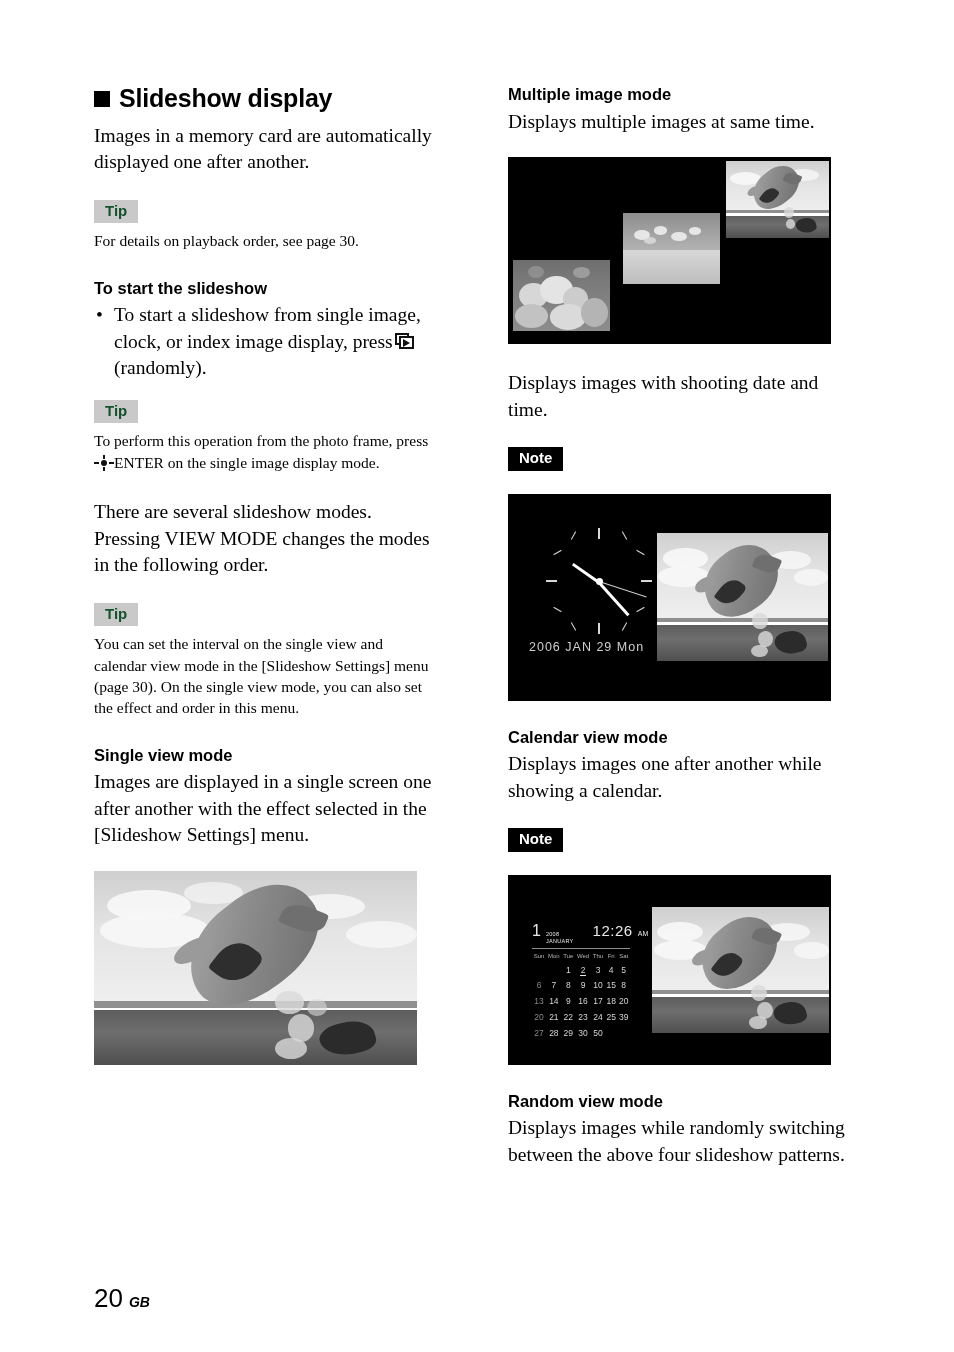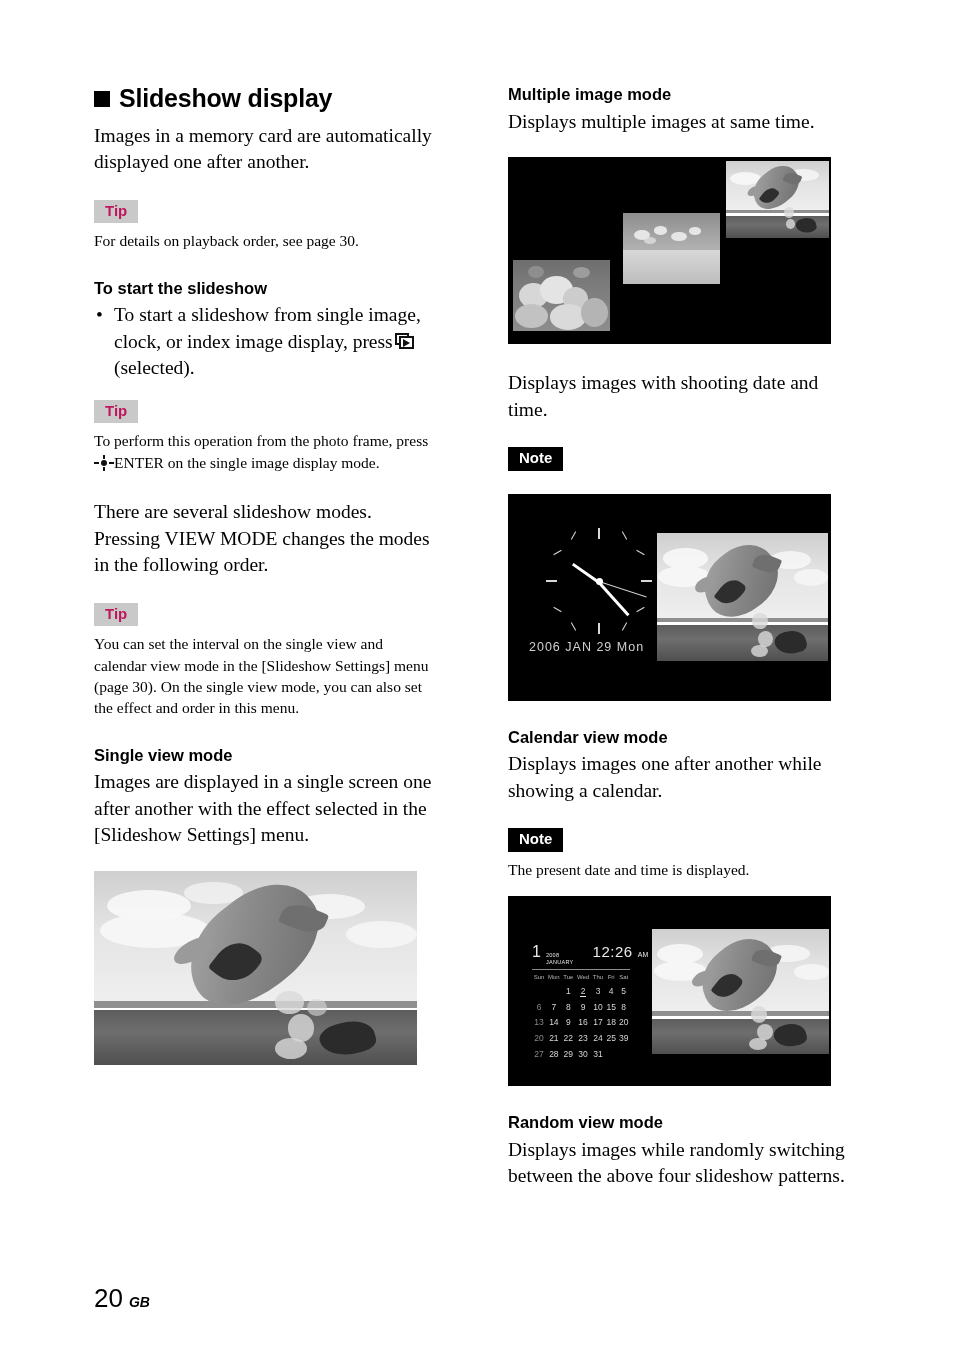--- a/index.html
+++ b/index.html
@@ -78,21 +78,21 @@
   }
 
   .badge{
     font-family:"Liberation Sans", sans-serif;
     font-weight:bold;
     font-size:15px;
     display:inline-block;
     padding:3px 11px 4px 11px;
     line-height:1.1;
   }
-  .badge-tip{background:#c9c9c9;color:#be185d;}
+  .badge-tip{background:#c9c9c9;color:#14532d;}
   .badge-note{background:#000;color:#fff;}
   .gap-m{height:18px;}
   .gap-l{height:26px;}
 
   
   .ico-slideshow{
     display:inline-block;
     width:22px;height:18px;
     position:relative;
     vertical-align:-3px;
@@ -279,21 +279,21 @@
     <div style="height:7px"></div>
     <p class="small">For details on playback order, see page 30.</p>
 
     <div class="gap-l"></div>
 
     <h2 class="sub-title">To start the slideshow</h2>
 
     <ul class="bullets">
       <li>
         <span>To start a slideshow from single image, clock, or index image display, press</span><span class="ico-slideshow"><i class="f1"></i><i class="f2"></i><i class="tri"></i></span>
-        <span>(selected).</span>
+        <span>(randomly).</span>
       </li>
     </ul>
 
     <div class="gap-m"></div>
 
     <div>
       <span class="badge badge-tip">Tip</span>
     </div>
     <div style="height:7px"></div>
     <p class="small">
@@ -460,21 +460,20 @@
 
     <h2 class="sub-title">Calendar view mode</h2>
     <p class="body">Displays images one after another while showing a calendar.</p>
 
     <div class="gap-m"></div>
 
     <div>
       <span class="badge badge-note">Note</span>
     </div>
     <div style="height:7px"></div>
-    <p class="small">The present date and time is displayed.</p>
 
     <div style="height:16px"></div>
 
     <div class="fig fig-black" style="width:323px;height:190px;">
 
       <div class="calwrap" style="left:24px;top:48px;width:98px;">
         <div class="cal-head">
           <span class="cal-mnum">1</span>
           <span style="line-height:1;">
             <span class="cal-ym" style="display:block">2008</span>
@@ -531,21 +530,21 @@
               <td>23</td>
               <td>24</td>
               <td>25</td>
               <td>39</td>
             </tr>
             <tr>
               <td class="sun">27</td>
               <td>28</td>
               <td>29</td>
               <td>30</td>
-              <td>31</td>
+              <td>50</td>
               <td></td>
               <td></td>
             </tr>
           </tbody>
         </table>
       </div>
 
       <div class="photo-dolphin" style="position:absolute;left:44.5%;top:17%;width:55%;height:66%;">
         <div class="sky"></div>
         <div class="cloud" style="left:3%;top:12%;width:26%;height:16%;"></div>

